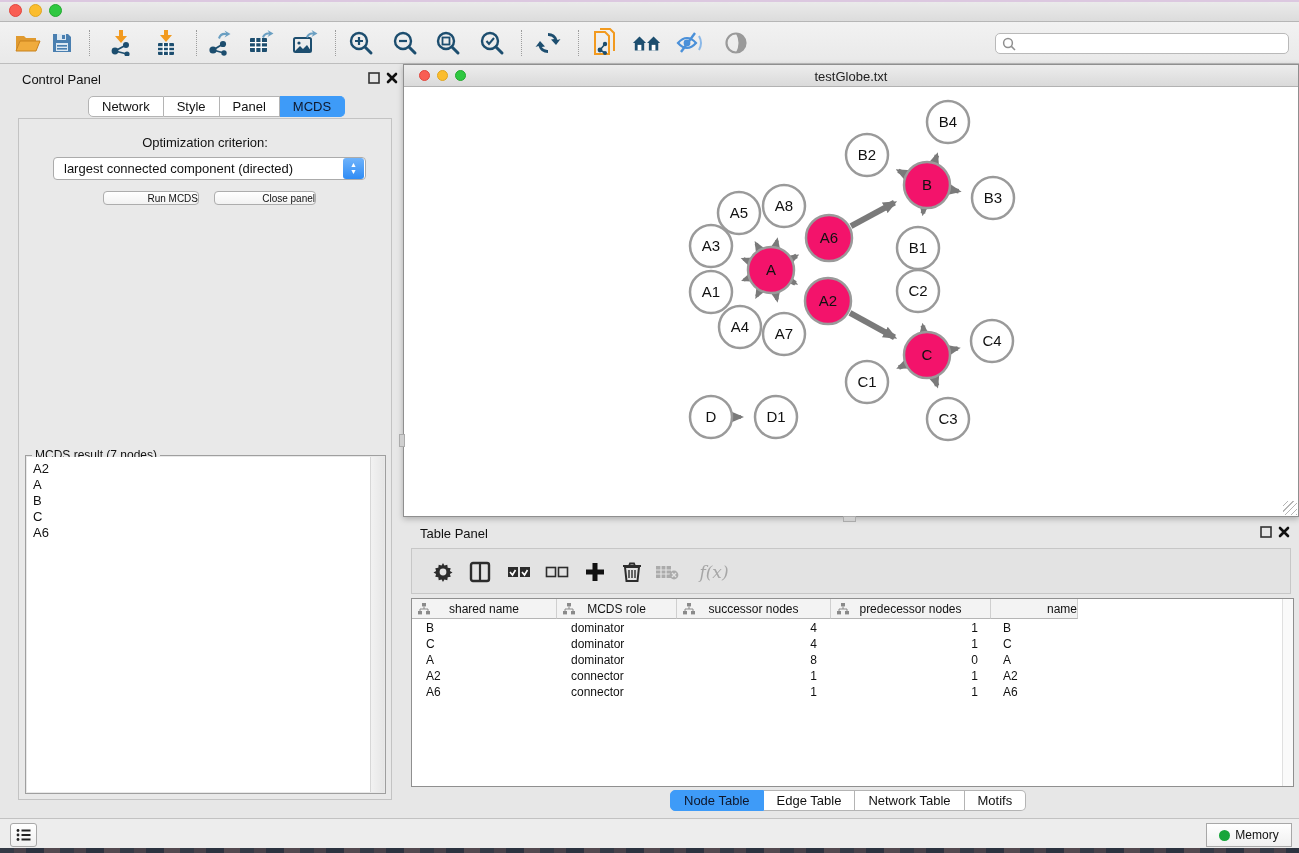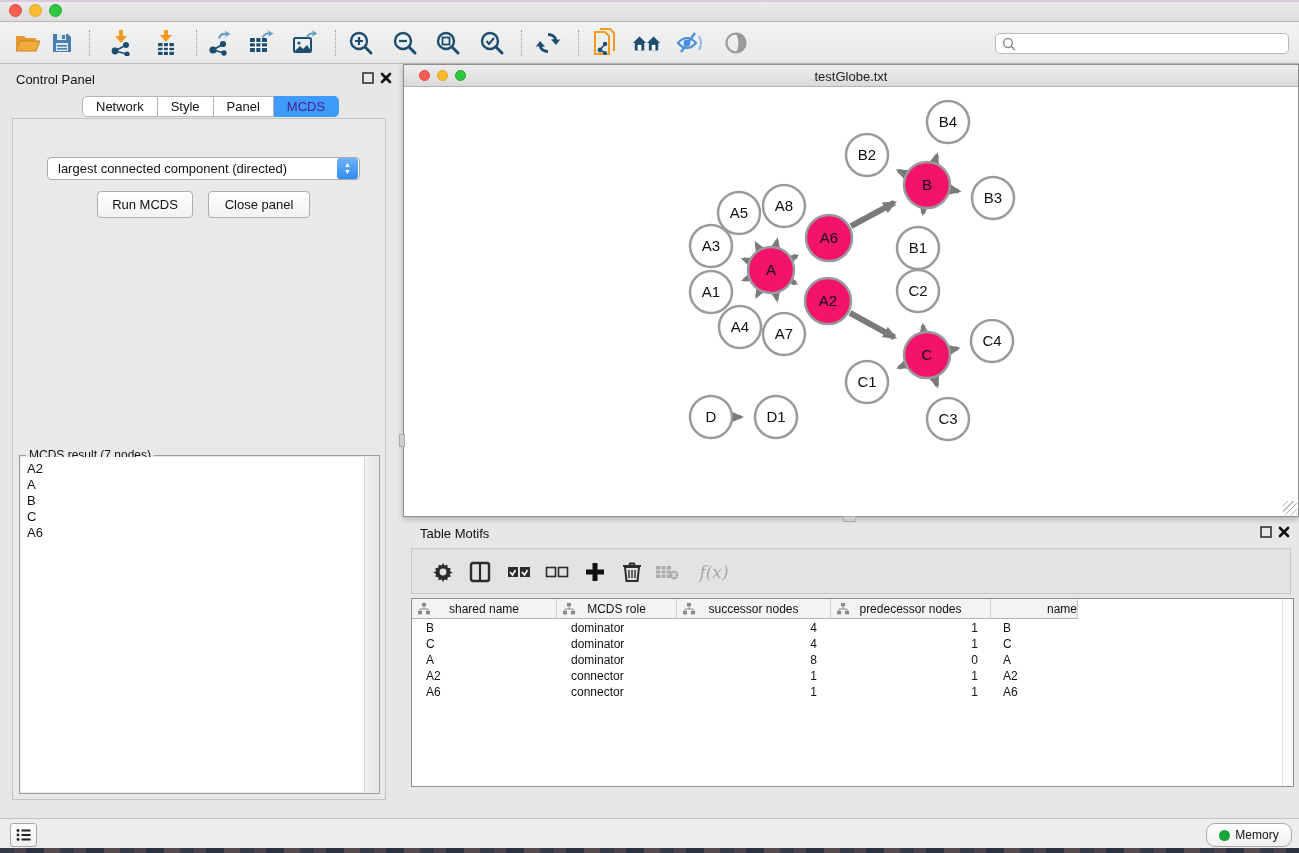--- a/index.html
+++ b/index.html
@@ -23,42 +23,42 @@
     background:linear-gradient(#f2f2f2,#e9e9e9); border-bottom:1px solid #bdbdbd; }
   .tb-btn { position:absolute; top:7px; width:30px; height:28px; display:flex;
     align-items:center; justify-content:center; background:transparent; border:none; cursor:default; }
   .tb-sep { position:absolute; top:8px; width:0; height:26px; border-left:1px dotted #9d9d9d; }
   #search-field { position:absolute; right:10px; top:11px; width:294px; height:21px;
     background:#fff; border:1px solid #b9b9b9; border-radius:5px; display:flex; align-items:center; }
   #search-field input { border:none; outline:none; flex:1; font-size:12px; background:transparent; }
   #search-field svg { margin:0 4px 0 6px; }
 
   
-  #control-panel { position:absolute; left:4px; top:64px; width:391px; height:754px; }
+  #control-panel { position:absolute; left:10px; top:64px; width:391px; height:754px; }
   .panel-title { position:absolute; font-size:13px; color:#111; }
   .win-ctl { position:absolute; width:12px; height:12px; }
   .cp-tabs { position:absolute; top:32px; left:78px; height:21px; display:flex; }
   .seg-tab { height:21px; padding:0 13px; font-size:13px; line-height:20px; background:#fff;
     border:1px solid #b4b4b4; border-left:none; color:#111; }
   .seg-tab:first-child { border-left:1px solid #b4b4b4; border-radius:5px 0 0 5px; }
   .seg-tab:last-child { border-radius:0 5px 5px 0; }
-  .seg-tab.selected { background:#3e9bf8; color:#4c1d95; border-color:#3e9bf8; }
+  .seg-tab.selected { background:#3e9bf8; color:#0f172a; border-color:#3e9bf8; }
   #cp-body { position:absolute; left:8px; top:54px; width:374px; height:682px;
     background:#e9e9e9; border:1px solid #c3c3c3; }
   #opt-label { position:absolute; top:16px; width:100%; text-align:center; font-size:13px; color:#111; }
   #criterion-select { position:absolute; left:34px; top:38px; width:313px; height:23px;
     background:#fff; border:1px solid #ababab; border-radius:4px; display:flex; align-items:center; }
   #criterion-select .val { flex:1; font-size:13px; padding-left:10px; color:#111; white-space:nowrap; }
   #criterion-select .spinner { width:21px; height:21px; margin-right:1px; border-radius:3px;
     background:linear-gradient(#6fb3fb,#2f8cf5); display:flex; flex-direction:column;
     align-items:center; justify-content:center; gap:1px; }
   #criterion-select .spinner span { color:#fff; font-size:7px; line-height:6px; }
-  .push-btn { position:absolute; height:27px; background:linear-gradient(#ffffff,#f2f2f2);
-    border:1px solid #adadad; border-radius:4px; font-size:13px; color:#111;
-    font-family:"Liberation Sans",sans-serif; }
+  .push-btn { position:absolute; height:14px; background:linear-gradient(#ffffff,#f2f2f2);
+    border:1px solid #adadad; border-radius:4px; font-size:10px; color:#111;
+    font-family:"Liberation Sans",sans-serif;text-align:right; }
   #run-btn { left:84px; top:72px; width:96px; }
   #closepanel-btn { left:195px; top:72px; width:102px; }
   #mcds-group { position:absolute; left:6px; top:336px; width:361px; height:339px;
     border:1px solid #9f9f9f; }
   #mcds-group-label { position:absolute; left:6px; top:-8px; background:#e9e9e9;
     padding:0 3px; font-size:12px; color:#111; }
   #mcds-list { position:absolute; left:1px; top:1px; right:14px; bottom:1px; background:#fff;
     border-right:1px solid #d7d7d7; padding:4px 0 0 6px; font-size:13px; line-height:16px; color:#111; }
   #mcds-scroll { position:absolute; top:1px; right:1px; bottom:1px; width:13px;
     background:linear-gradient(90deg,#f2f2f2,#e6e6e6); }
@@ -100,21 +100,21 @@
     border-left:1px solid #e0e0e0; background:#fafafa; }
   #tp-tabs { position:absolute; left:267px; top:268px; height:22px; display:flex; }
 
   
   #statusbar { position:absolute; left:0; top:818px; width:1299px; height:30px;
     background:#ededed; border-top:1px solid #c2c2c2; }
   #list-btn { position:absolute; left:10px; top:4px; width:27px; height:24px;
     background:linear-gradient(#fff,#f0f0f0); border:1px solid #a8a8a8; border-radius:3px;
     display:flex; align-items:center; justify-content:center; }
   #memory-btn { position:absolute; right:7px; top:4px; width:86px; height:24px;
-    background:linear-gradient(#fff,#f0f0f0); border:1px solid #a8a8a8; border-radius:9px;
+    background:linear-gradient(#fff,#f0f0f0); border:1px solid #a8a8a8; border-radius:0;
     display:flex; align-items:center; justify-content:center; gap:5px; font-size:12px; color:#111; }
   #memory-dot { width:11px; height:11px; border-radius:50%; background:#17a53a; }
   #wallpaper { position:absolute; left:0; top:848px; width:1299px; height:5px;
     background:repeating-linear-gradient(90deg,#343a46 0 14px,#49424a 14px 26px,#2c3340 26px 44px,#544a50 44px 60px); }
 </style>
 </head>
 <body>
 
 <div id="window">
 
@@ -278,20 +278,21 @@
     <svg class="win-ctl" style="left:376px; top:8px;" viewBox="0 0 12 12">
         <path d="M2 2 L10 10 M10 2 L2 10" stroke="#111" stroke-width="2.6" stroke-linecap="round"></path>
       </svg>
     <div class="cp-tabs">
       <div class="seg-tab">Network</div>
       <div class="seg-tab">Style</div>
       <div class="seg-tab">Panel</div>
       <div class="seg-tab selected">MCDS</div>
     </div>
     <div id="cp-body">
+      <div id="opt-label">Optimization criterion:</div>
       <div id="criterion-select">
         <span class="val">largest connected component (directed)</span>
         <span class="spinner">
             <span>▲</span>
             <span>▼</span>
           </span>
       </div>
       <button class="push-btn" id="run-btn">Run MCDS</button>
       <button class="push-btn" id="closepanel-btn">Close panel</button>
       <div id="mcds-group">
@@ -424,21 +425,21 @@
           <circle cx="544" cy="332" r="21" fill="#ffffff" stroke="#9a9a9a" stroke-width="2.5"></circle>
           <text x="544" y="337" text-anchor="middle" font-size="15" fill="#111" font-family="&quot;Liberation Sans&quot;, sans-serif">C3</text>
         </g>
       </svg>
     <div id="net-grip"></div>
   </div>
   <div class="split-handle" style="left:399px; top:434px; width:6px; height:13px;"></div>
   <div class="split-handle" style="left:843px; top:516px; width:13px; height:6px;"></div>
 
   <div id="table-panel">
-    <div class="panel-title" style="left:17px; top:4px;">Table Motifs</div>
+    <div class="panel-title" style="left:17px; top:4px;">Table Panel</div>
     <svg class="win-ctl" style="left:857px; top:4px;" viewBox="0 0 12 12">
         <rect x="1" y="1" width="10" height="10" fill="none" stroke="#333" stroke-width="1.6"></rect>
       </svg>
     <svg class="win-ctl" style="left:875px; top:4px;" viewBox="0 0 12 12">
         <path d="M2 2 L10 10 M10 2 L2 10" stroke="#111" stroke-width="2.6" stroke-linecap="round"></path>
       </svg>
     <div id="tp-toolbar">
       <button class="tp-icon" style="left:16px;">
         <svg width="22" height="22" viewBox="0 0 22 22">
             <path d="M11 2 l1.4 2.6 2.9 -0.8 0.4 3 3 0.4 -0.8 2.9 2.6 1.4 -2.6 1.4 0.8 2.9 -3 0.4 -0.4 3 -2.9 -0.8 -1.4 2.6 -1.4 -2.6 -2.9 0.8 -0.4 -3 -3 -0.4 0.8 -2.9 -2.6 -1.4 2.6 -1.4 -0.8 -2.9 3 -0.4 0.4 -3 2.9 0.8 Z" fill="#2c2c2c"></path>
@@ -564,20 +565,26 @@
             <div class="td c0">A6</div>
             <div class="td c1">connector</div>
             <div class="td c2">1</div>
             <div class="td c3">1</div>
             <div class="td c4">A6</div>
           </div>
         </div>
       <div id="tp-scroll"></div>
     </div>
 
+    <div id="tp-tabs">
+      <div class="seg-tab selected">Node Table</div>
+      <div class="seg-tab">Edge Table</div>
+      <div class="seg-tab">Network Table</div>
+      <div class="seg-tab">Motifs</div>
+    </div>
   </div>
 
   <div id="statusbar">
     <button id="list-btn">
       <svg width="16" height="14" viewBox="0 0 16 14">
           <circle cx="2" cy="2.5" r="1.4" fill="#222"></circle>
           <circle cx="2" cy="7" r="1.4" fill="#222"></circle>
           <circle cx="2" cy="11.5" r="1.4" fill="#222"></circle>
           <path d="M5.5 2.5 h9 M5.5 7 h9 M5.5 11.5 h9" stroke="#222" stroke-width="1.8"></path>
         </svg>

